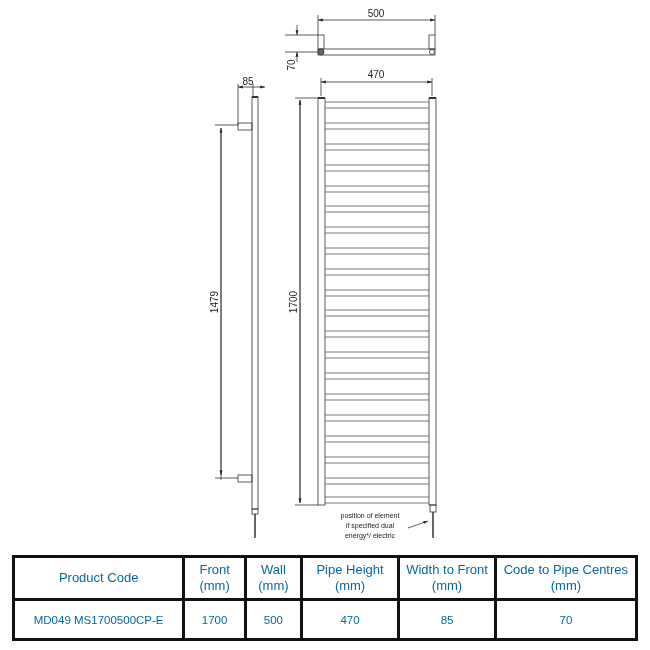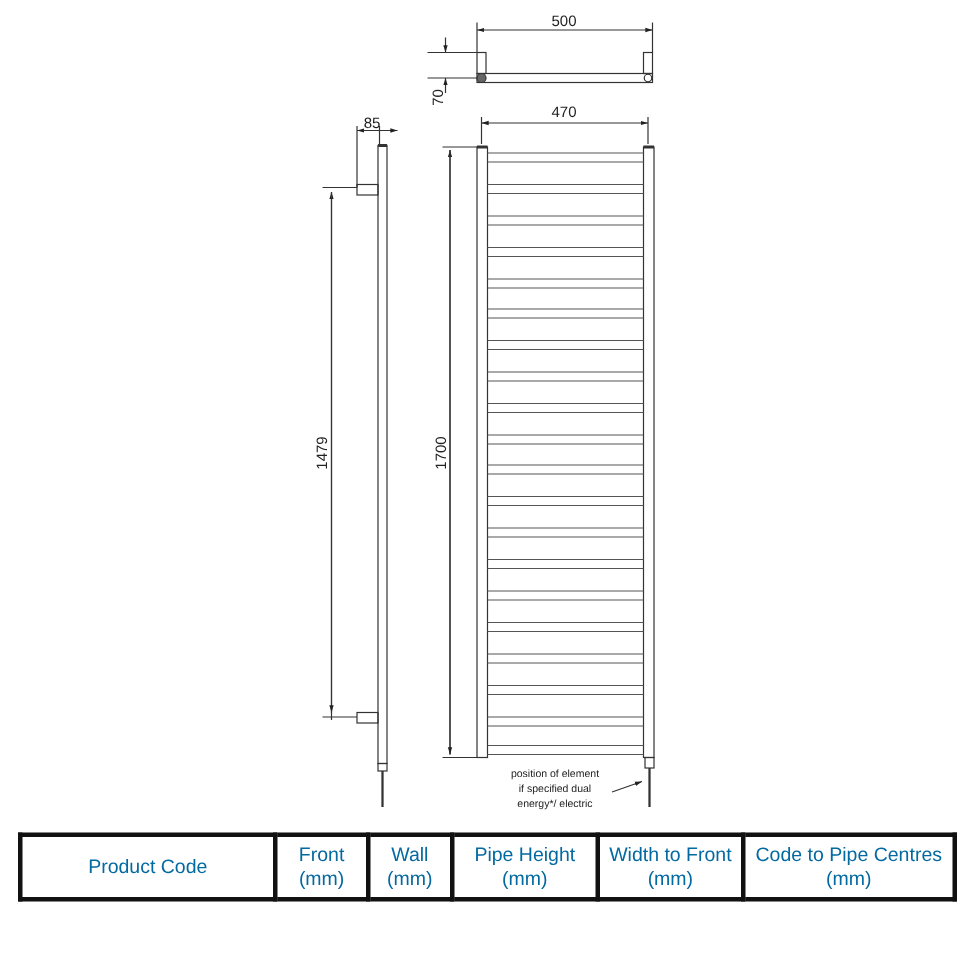--- a/index.html
+++ b/index.html
@@ -134,14 +134,22 @@
   </colgroup>
   <tbody>
       <tr class="head">
     <td class="code-head"><span>Product Code</span></td>
     <td><span>Front</span><br><span>(mm)</span></td>
     <td><span>Wall</span><br><span>(mm)</span></td>
     <td><span>Pipe Height</span><br><span>(mm)</span></td>
     <td><span>Width to Front</span><br><span>(mm)</span></td>
     <td><span>Code to Pipe Centres</span><br><span>(mm)</span></td>
   </tr>
+  <tr class="body">
+    <td>MD049 MS1700500CP-E</td>
+    <td>1700</td>
+    <td>500</td>
+    <td>470</td>
+    <td>85</td>
+    <td>70</td>
+  </tr>
 </tbody>
   </table>
 
 </body></html>

